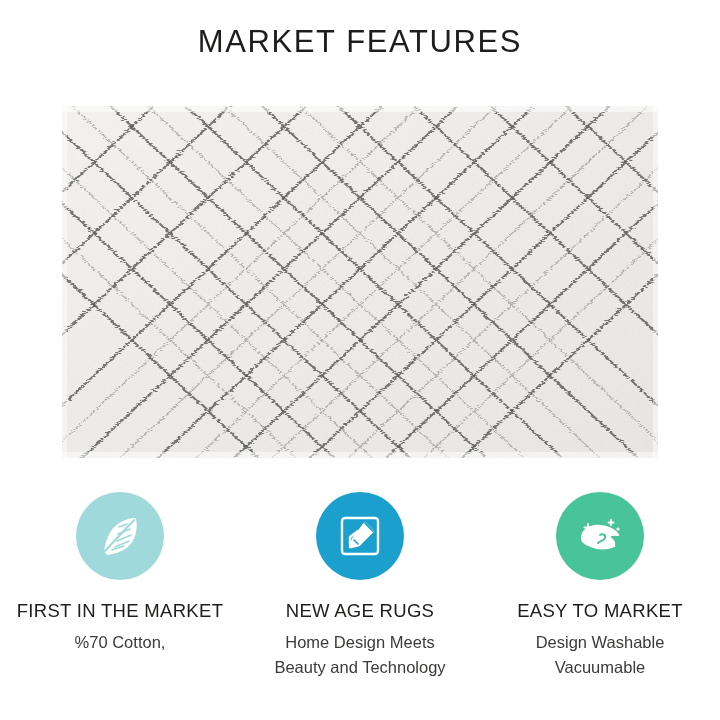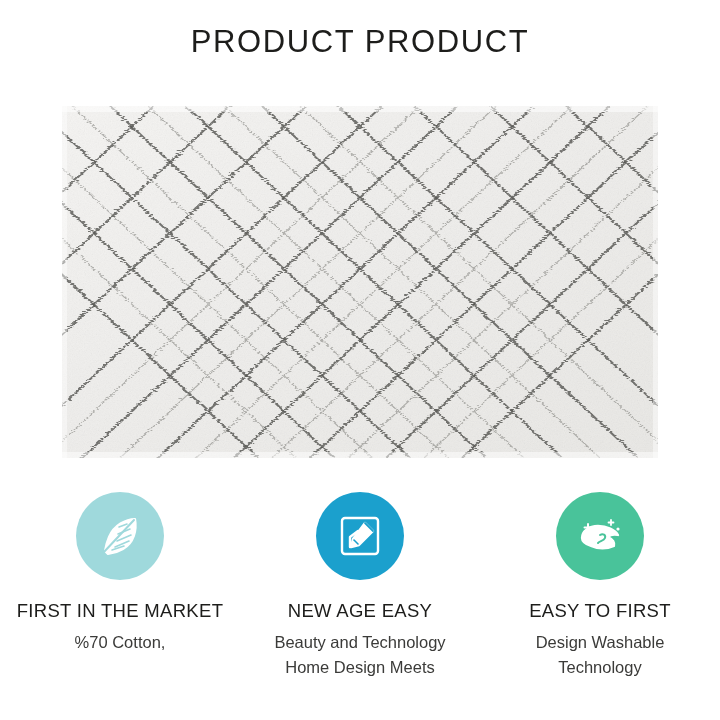--- a/index.html
+++ b/index.html
@@ -90,21 +90,21 @@
     text-align: center;
     font-weight: 400;
   }
   .feature-desc div { white-space: nowrap; }
 </style>
 </head>
 <body>
 
 <div class="page">
 
-  <div class="title">PRODUCT PRODUCT</div>
+  <div class="title">MARKET FEATURES</div>
 
   <div class="rug-wrap">
     <svg class="rug-canvas" viewBox="0 0 596 352" preserveAspectRatio="none">
       <defs>
         <linearGradient id="rugbg" x1="0" y1="0" x2="1" y2="1">
           <stop offset="0%" stop-color="#f5f4f2"></stop>
           <stop offset="45%" stop-color="#efeeec"></stop>
           <stop offset="100%" stop-color="#e9e8e5"></stop>
         </linearGradient>
         <filter id="grain">
@@ -209,40 +209,40 @@
         <svg width="50" height="50" viewBox="0 0 50 50">
           <g fill="none" stroke="#ffffff" stroke-width="2.4" stroke-linecap="round" stroke-linejoin="round">
             <rect x="7" y="7" width="36" height="36" rx="3"></rect>
             <path d="M15 36 L15 26 L23 20"></path>
             <path d="M30 12 L38 20 L24 34 L16 36 L18 28 Z" fill="#ffffff" stroke="#ffffff"></path>
             <path d="M30 12 L38 20" stroke="#1ba0cd" stroke-width="1.8"></path>
             <path d="M19 29 L23 33" stroke="#1ba0cd" stroke-width="1.6"></path>
           </g>
         </svg>
       </div>
-      <div class="feature-title">NEW AGE EASY</div>
+      <div class="feature-title">NEW AGE RUGS</div>
       <div class="feature-desc">
+        <div>Home Design Meets</div>
         <div>Beauty and Technology</div>
-        <div>Home Design Meets</div>
       </div>
     </div>
 
     <div class="feature">
       <div class="badge" style="background:#49c39a;">
         <svg width="54" height="54" viewBox="0 0 54 54">
           <g fill="none" stroke="#ffffff" stroke-width="2.3" stroke-linecap="round" stroke-linejoin="round">
             <path d="M9 29 C9 22 16 17 25 17 C34 17 42 21 45 26 C41 25 37 26 35 28 C40 30 42 34 41 37 C34 40 25 40 18 37 C12 35 9 32 9 29 Z" fill="#ffffff" stroke="#ffffff"></path>
             <path d="M27 26 C30 24 33 26 32 29 C31 32 26 32 25 34" stroke="#49c39a" stroke-width="2"></path>
             <path d="M15 22 L15 15 M11.5 18.5 L18.5 18.5" stroke="#ffffff" stroke-width="2"></path>
             <path d="M38 16 L38 11 M35.5 13.5 L40.5 13.5" stroke="#ffffff" stroke-width="1.8"></path>
             <circle cx="45" cy="20" r="1.6" fill="#ffffff" stroke="none"></circle>
           </g>
         </svg>
       </div>
-      <div class="feature-title">EASY TO FIRST</div>
+      <div class="feature-title">EASY TO MARKET</div>
       <div class="feature-desc">
         <div>Design Washable</div>
-        <div>Technology</div>
+        <div>Vacuumable</div>
       </div>
     </div>
 
   </div>
 </div>
 
 </body></html>

